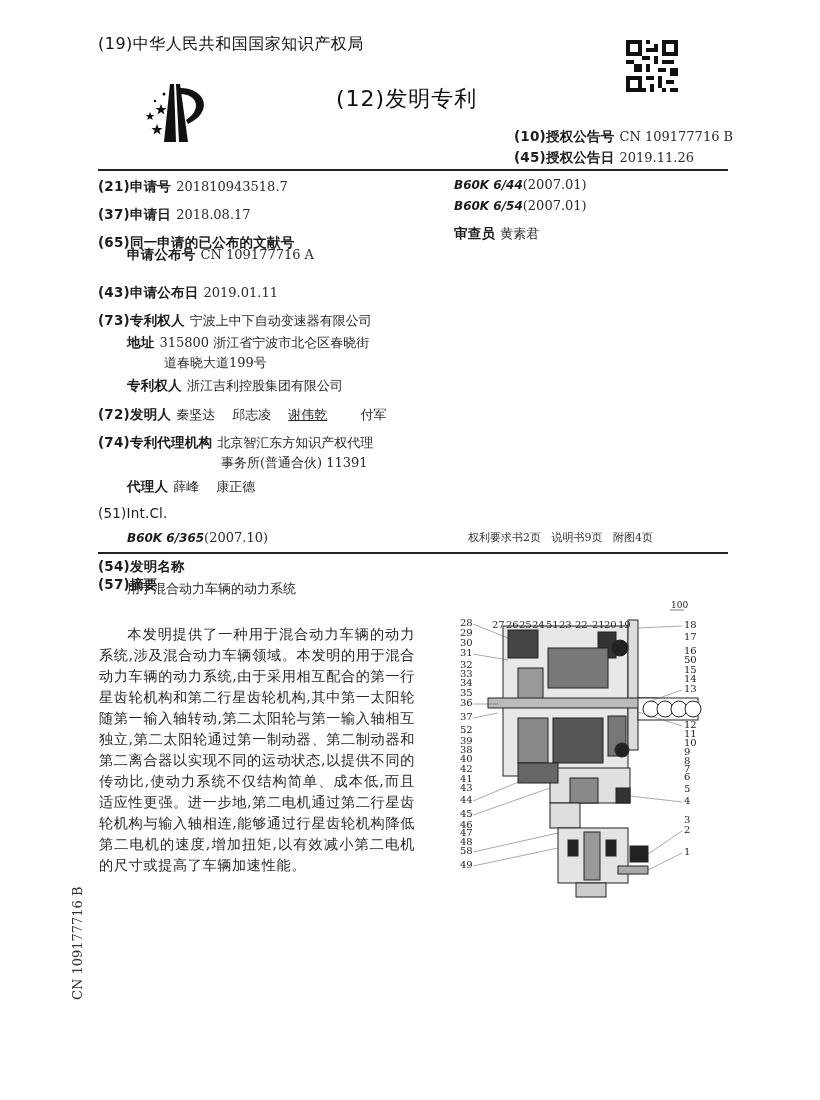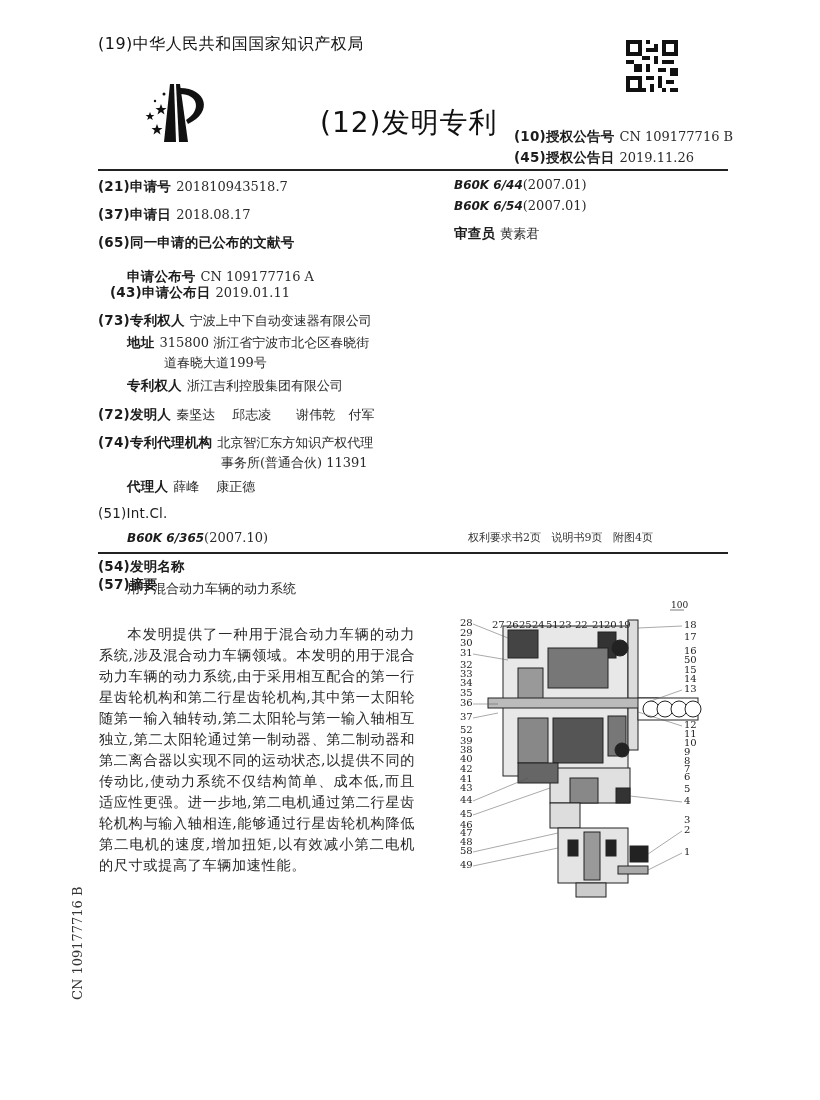--- a/index.html
+++ b/index.html
@@ -32,21 +32,21 @@
     <g fill="#111">
       <polygon points="25,22 26.5,26 30.5,26 27.3,28.4 28.5,32.4 25,30 21.5,32.4 22.7,28.4 19.5,26 23.5,26"></polygon>
       <polygon points="14,30 15.2,33 18.4,33 15.8,35 16.8,38 14,36.2 11.2,38 12.2,35 9.6,33 12.8,33"></polygon>
       <polygon points="21,42 22.5,46 26.5,46 23.3,48.4 24.5,52.4 21,50 17.5,52.4 18.7,48.4 15.5,46 19.5,46"></polygon>
       <circle cx="28" cy="12" r="1.5"></circle>
       <circle cx="19" cy="19" r="1.2"></circle>
     </g>
   </svg>
 </div>
 
-<div class="abs hdr" style="left:320px; top:84px; font-size:28px; letter-spacing:1px; color:#111;margin-top:20px;">(12)发明专利</div>
+<div class="abs hdr" style="left:336px; top:84px; font-size:22px; letter-spacing:1px; color:#111;">(12)发明专利</div>
 
 <div class="qr">
   <svg width="52" height="52" viewBox="0 0 13 13" shape-rendering="crispEdges">
     <rect width="13" height="13" fill="#fff"></rect>
     <g fill="#111">
       <rect x="0" y="0" width="4" height="4"></rect>
         <rect x="1" y="1" width="2" height="2" fill="#fff"></rect>
       <rect x="9" y="0" width="4" height="4"></rect>
         <rect x="10" y="1" width="2" height="2" fill="#fff"></rect>
       <rect x="0" y="9" width="4" height="4"></rect>
@@ -88,47 +88,47 @@
   <span class="lbl">(21)申请号</span>
   <span class="val">201810943518.7</span>
 </div>
 <div class="abs" style="left:98px; top:204px;">
   <span class="lbl">(37)申请日</span>
   <span class="val">2018.08.17</span>
 </div>
 <div class="abs" style="left:98px; top:232px;">
   <span class="lbl">(65)同一申请的已公布的文献号</span>
 </div>
-<div class="abs" style="left:127px; top:266px;">
+<div class="abs" style="left:127px; top:244px;">
   <span class="lbl">申请公布号</span>
   <span class="val">CN 109177716 A</span>
 </div>
-<div class="abs" style="left:98px; top:282px;margin-left:12px;">
+<div class="abs" style="left:98px; top:282px;">
   <span class="lbl">(43)申请公布日</span>
   <span class="val">2019.01.11</span>
 </div>
 <div class="abs" style="left:98px; top:310px;">
   <span class="lbl">(73)专利权人</span>
   <span class="val">宁波上中下自动变速器有限公司</span>
 </div>
 <div class="abs" style="left:127px; top:332px;">
   <span class="lbl">地址</span>
   <span class="val">315800 浙江省宁波市北仑区春晓街</span>
 </div>
 <div class="abs val" style="left:164px; top:354px;">道春晓大道199号</div>
 <div class="abs" style="left:127px; top:375px;">
   <span class="lbl">专利权人</span>
   <span class="val">浙江吉利控股集团有限公司</span>
 </div>
 <div class="abs" style="left:98px; top:404px;">
   <span class="lbl">(72)发明人</span>
   <span class="val">秦坚达</span>
   <span class="val" style="margin-left:12px;">邱志凌</span>
-  <span class="val" style="margin-left:20px;">谢伟乾</span>
-  <span class="val" style="margin-left:8px;">付军</span>
+  <span class="val" style="margin-left:12px;text-decoration:underline;">谢伟乾</span>
+  <span class="val" style="margin-left:28px;">付军</span>
 </div>
 <div class="abs" style="left:98px; top:432px;">
   <span class="lbl">(74)专利代理机构</span>
   <span class="val">北京智汇东方知识产权代理</span>
 </div>
 <div class="abs val" style="left:221px; top:454px;">事务所(普通合伙) 11391</div>
 <div class="abs" style="left:127px; top:476px;">
   <span class="lbl">代理人</span>
   <span class="val">薛峰</span>
   <span class="val" style="margin-left:12px;">康正德</span>

